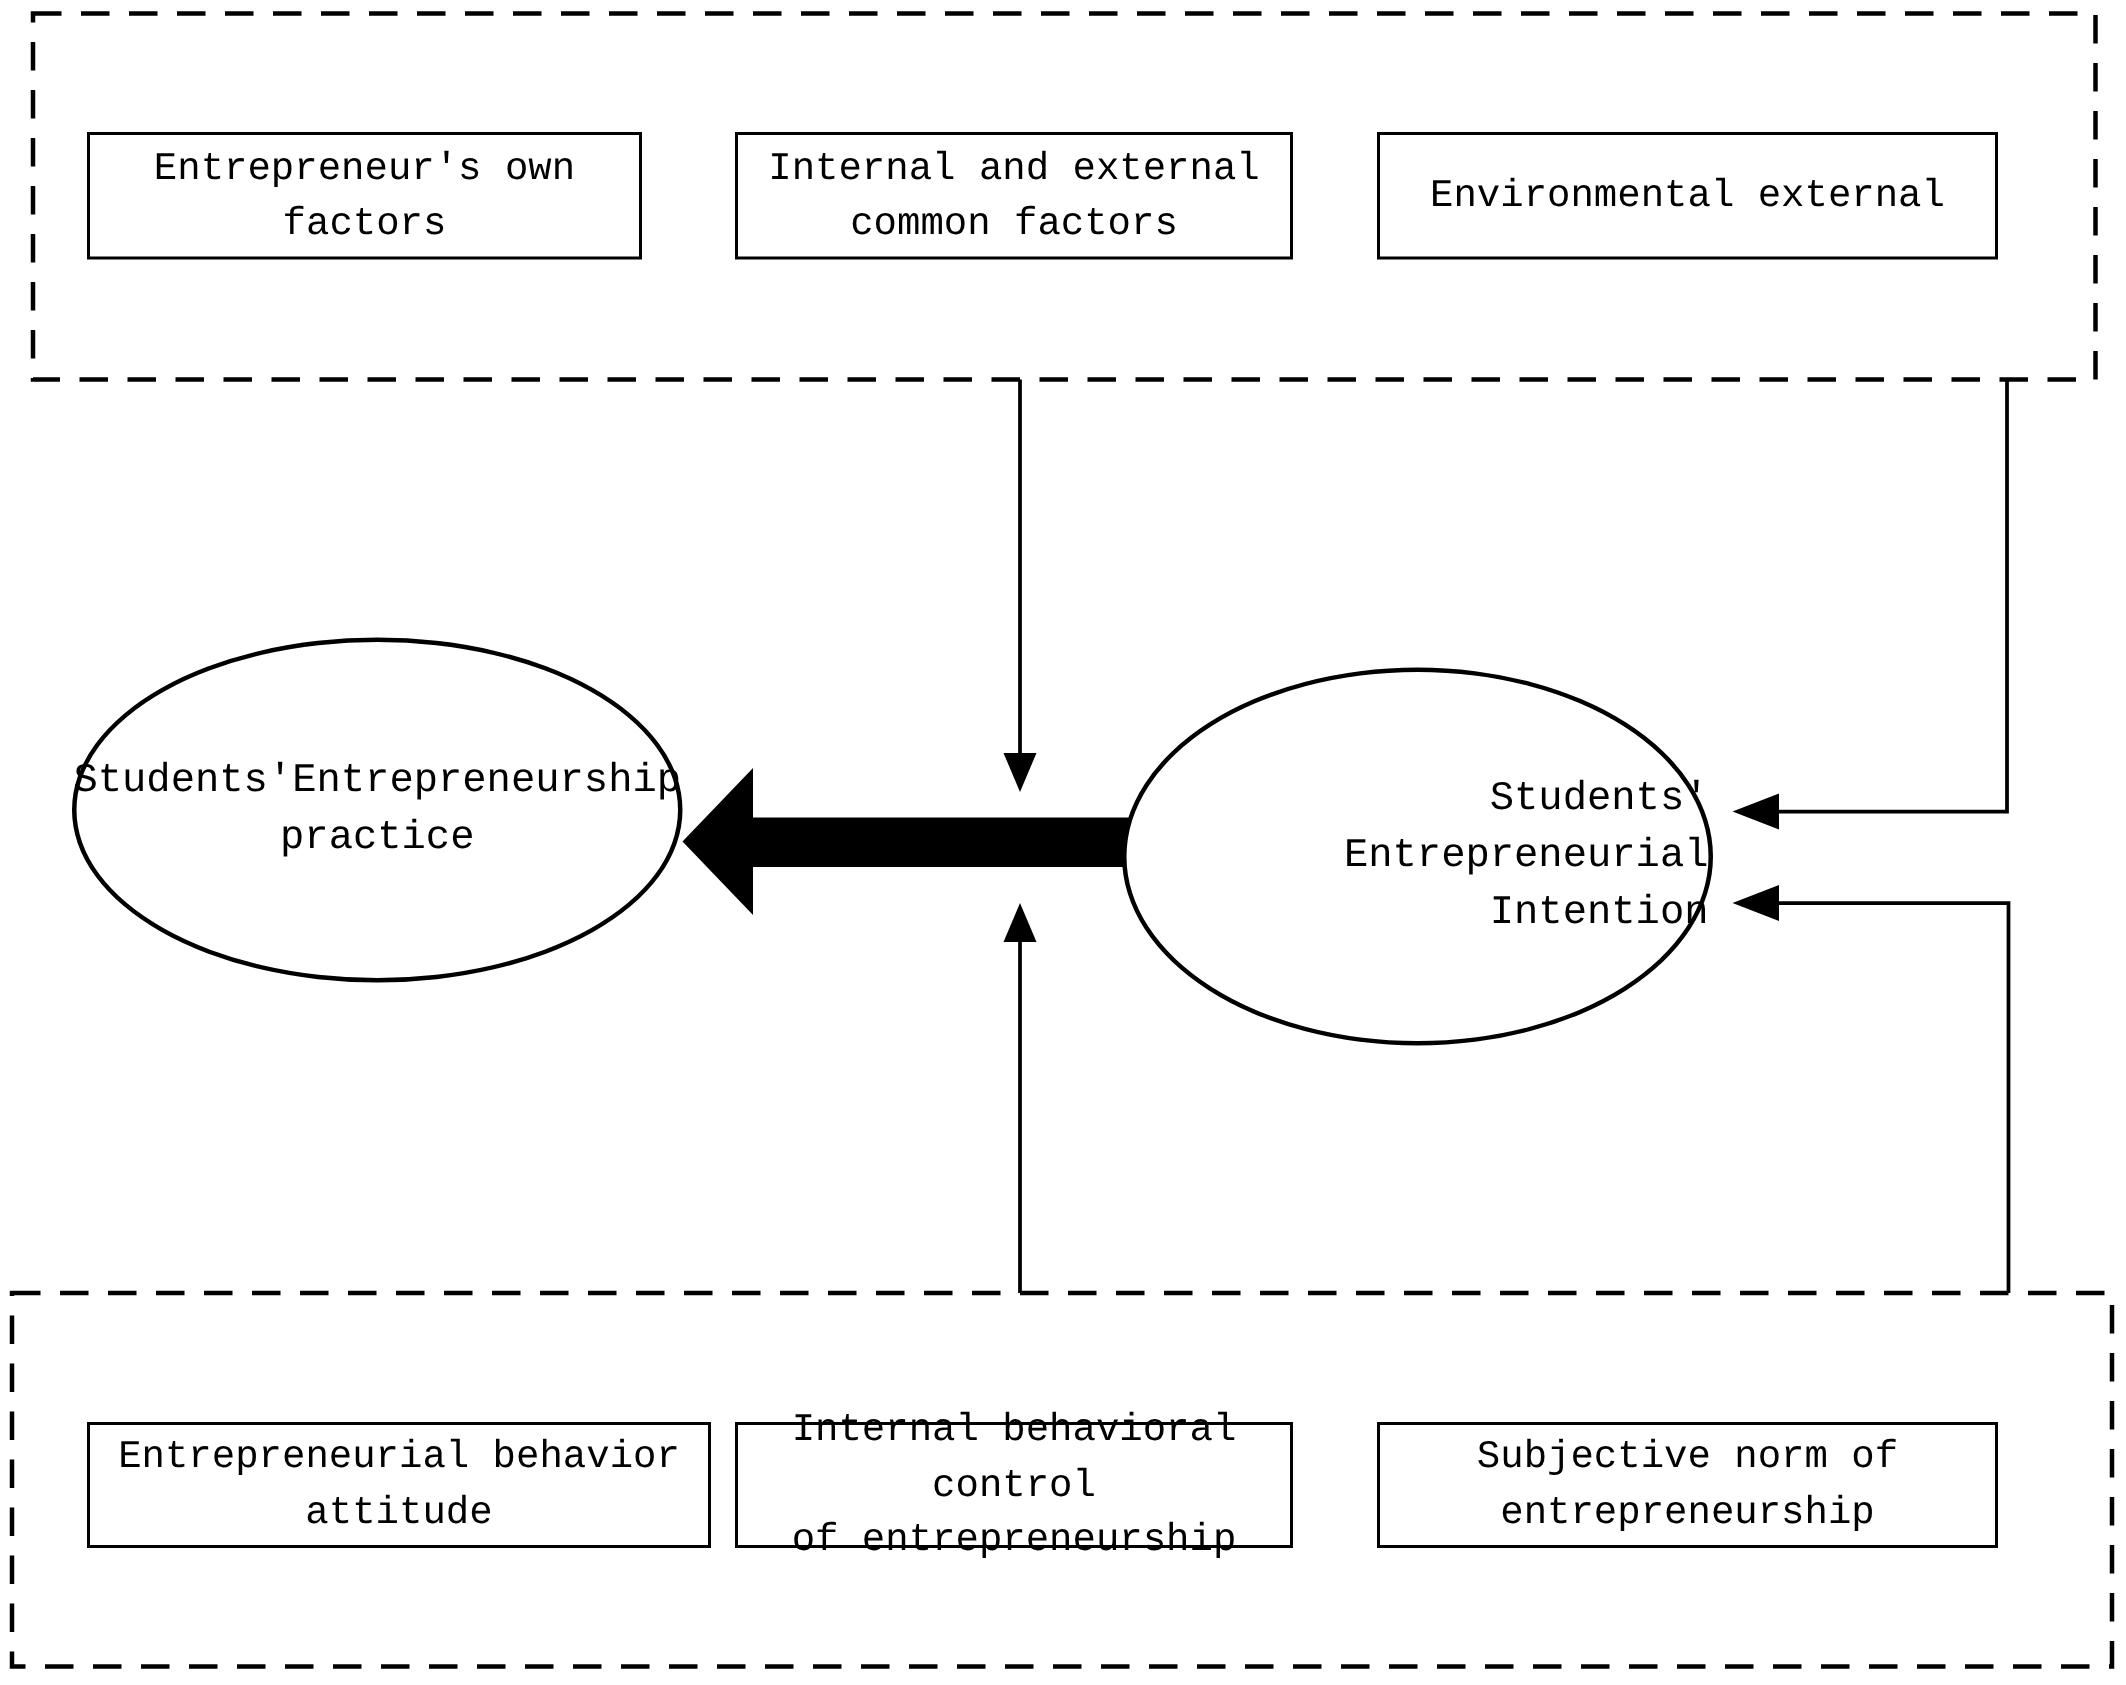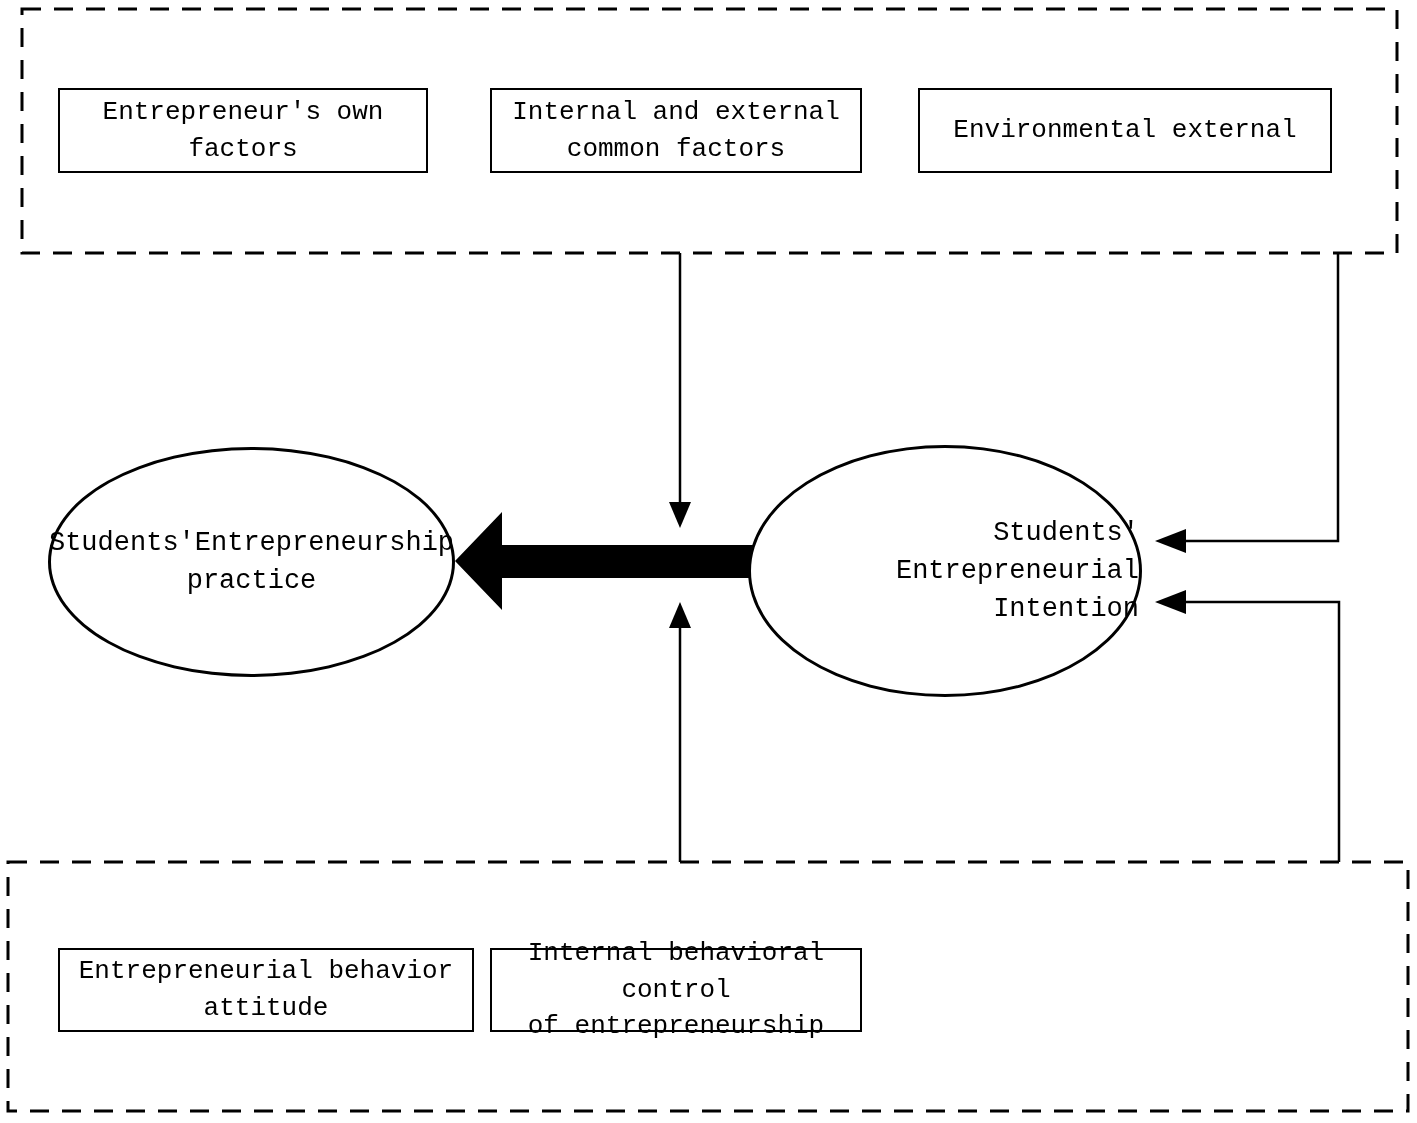--- a/index.html
+++ b/index.html
@@ -54,21 +54,21 @@
   .box-top-1 { left: 58px;  top: 88px; width: 370px; height: 85px; }
   .box-top-2 { left: 490px; top: 88px; width: 372px; height: 85px; }
   .box-top-3 { left: 918px; top: 88px; width: 414px; height: 85px; }
 
   
   .box-bot-1 { left: 58px;  top: 948px; width: 416px; height: 84px; }
   .box-bot-2 { left: 490px; top: 948px; width: 372px; height: 84px; }
   .box-bot-3 { left: 918px; top: 948px; width: 414px; height: 84px; }
 
   
-  .ellipse-practice  { left: 48px;  top: 447px; width: 407px; height: 230px; }
+  .ellipse-practice  { left: 48px;  top: 425px; width: 407px; height: 230px; }
   .ellipse-intention { left: 748px; top: 445px; width: 394px; height: 252px; text-align: right; }
 </style>
 </head>
 <body>
 
 <div class="canvas">
 
   <svg class="overlay" viewBox="0 0 1417 1123" xmlns="http://www.w3.org/2000/svg">
 
     <rect x="22" y="9" width="1375" height="244" fill="none" stroke="#000" stroke-width="3" stroke-dasharray="19 13"></rect>
@@ -110,14 +110,18 @@
   </div>
 
   <div class="node rect-box box-bot-1">
     <span class="node-label">Entrepreneurial behavior
 attitude</span>
   </div>
   <div class="node rect-box box-bot-2">
     <span class="node-label">Internal behavioral control
 of entrepreneurship</span>
   </div>
+  <div class="node rect-box box-bot-3">
+    <span class="node-label">Subjective norm of
+entrepreneurship</span>
+  </div>
 
 </div>
 
 </body></html>

